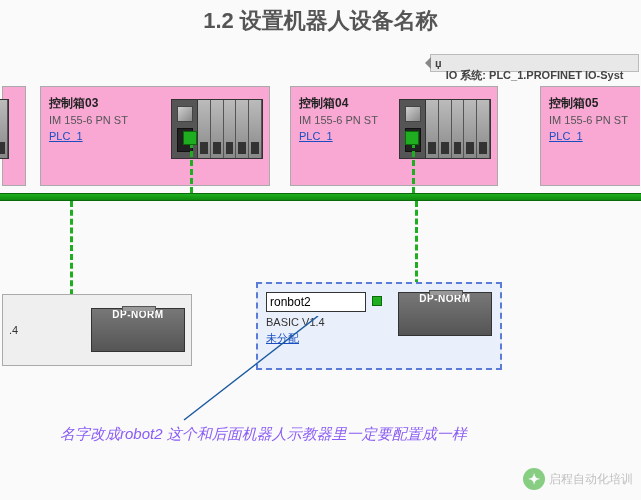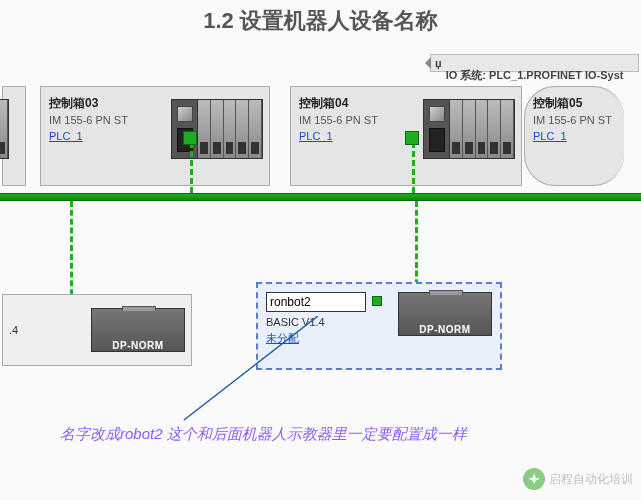--- a/index.html
+++ b/index.html
@@ -68,28 +68,28 @@
     border: 1px solid #0b6b0b;
   }
   .gsq1 { left: 183px; top: 131px; }
   .gsq2 { left: 405px; top: 131px; }
   .gsq3 { left: 62px;  top: 303px; }
   .gsq4 { left: 407px; top: 295px; }
 
   .panel {
     position: absolute;
     border: 1px solid #aaa;
-    background: #e5e5e5;
+    background: #f9a8d4;
     padding: 8px 8px 4px 8px;
   }
   .panel-row { top: 86px; height: 100px; }
   .panel-a { left: 2px; width: 24px; padding: 0; }
   .panel-b { left: 40px; width: 230px; }
-  .panel-c { left: 290px; width: 232px; }
-  .panel-d { left: 524px; width: 100px; border-right: none; border-radius: 31px; }
+  .panel-c { left: 290px; width: 208px; }
+  .panel-d { left: 540px; width: 100px; border-right: none; }
 
   .panel-title { font-size: 12px; font-weight: bold; color: #222; }
   .panel-sub { font-size: 11px; color: #555; margin-top: 2px; }
   .panel-link { font-size: 11px; color: #1a4fc1; text-decoration: underline; display: inline-block; }
 
   .rack {
     position: absolute;
     right: 6px;
     top: 12px;
     width: 92px;
@@ -196,21 +196,21 @@
 
   .dp-norm {
     background: linear-gradient(to bottom, #777, #555);
     color: #fff;
     font-size: 10px;
     font-weight: bold;
     letter-spacing: 0.5px;
     width: 94px;
     height: 44px;
     display: flex;
-    align-items: flex-end;
+    align-items: flex-start;
     justify-content: center;
     border: 1px solid #333;
     position: relative;
   }
   .dp-norm::before {
     content: "";
     position: absolute;
     top: -3px; left: 30px;
     width: 32px; height: 4px;
     background: #999;

